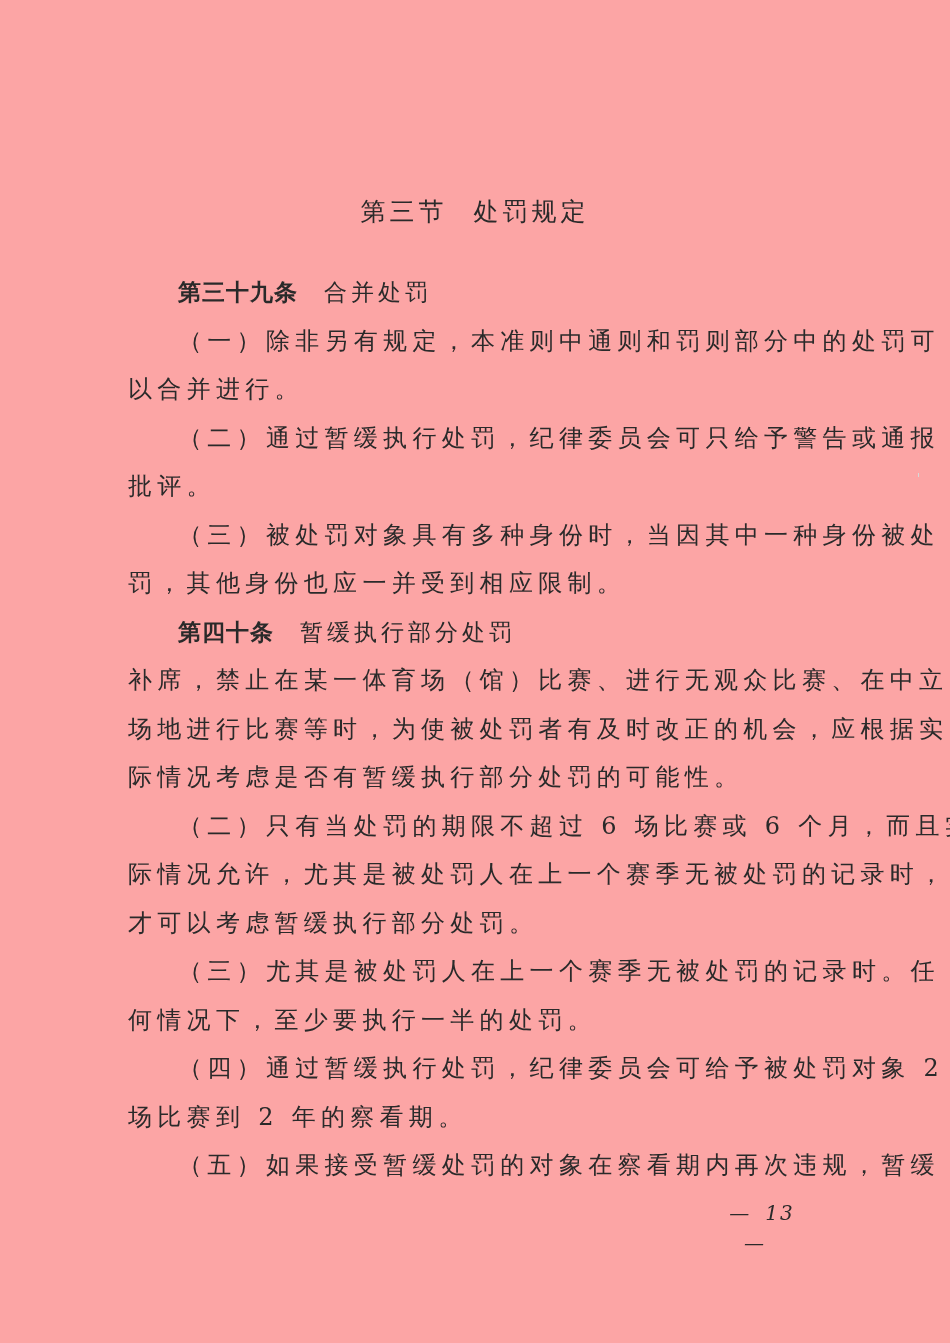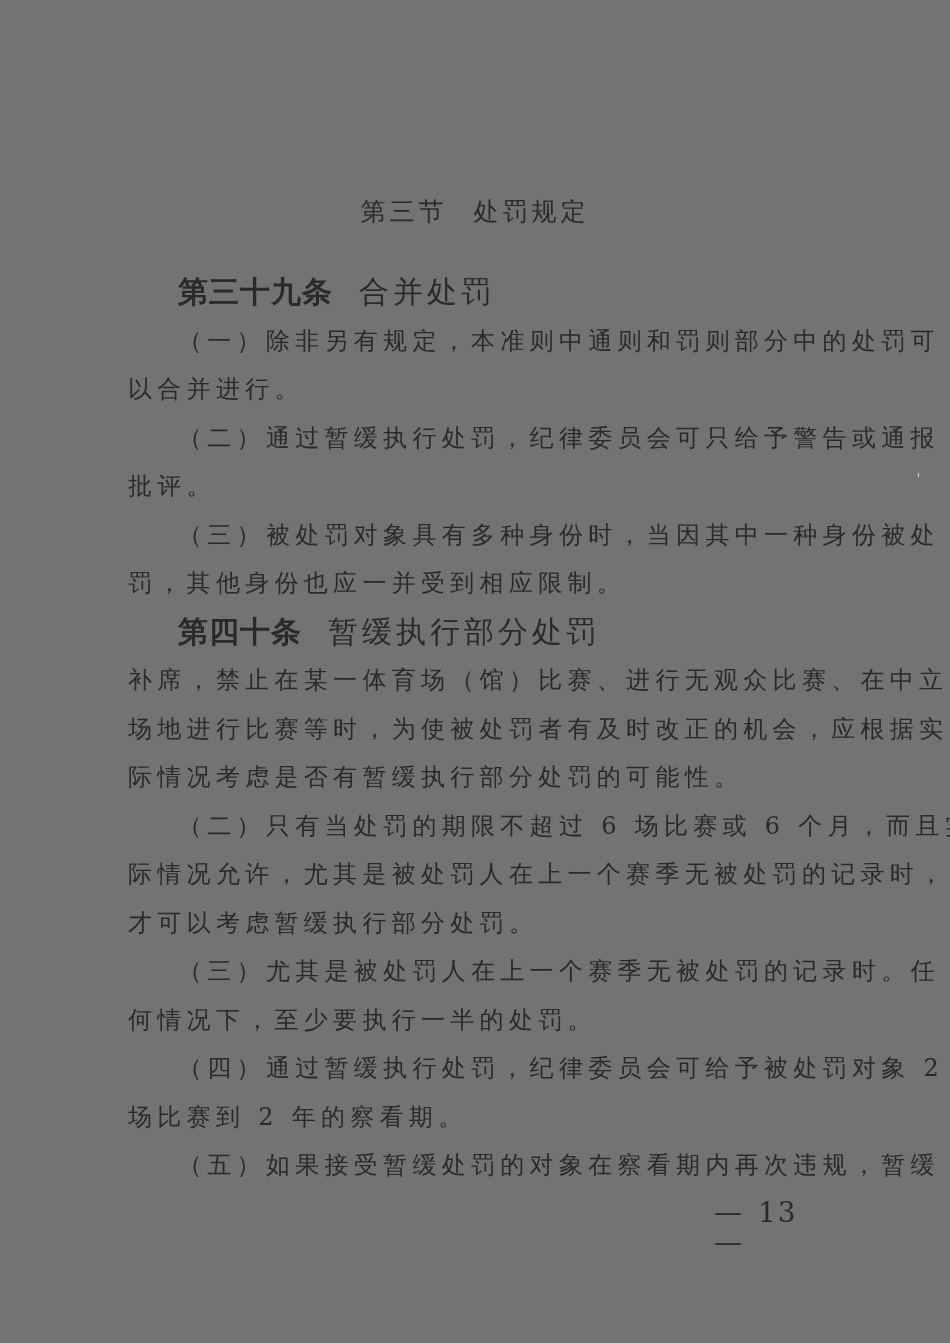--- a/index.html
+++ b/index.html
@@ -13,21 +13,21 @@
       position: relative;
       overflow: hidden;
       font-family: "DejaVu Serif", "Liberation Serif", serif;
       color: #2a2a2a;
     }
     .page {
       position: absolute;
       left: 0; top: 0;
       width: 950px;
       height: 1343px;
-      background: #737373;
+      background: #fca5a5;
     }
     .section-title {
       position: absolute;
       left: 0;
       width: 950px;
       top: 195px;
       text-align: center;
       font-size: 25px;
       letter-spacing: 4px;
       line-height: 34px;
@@ -45,37 +45,38 @@
       font-size: 24px;
       letter-spacing: 5.3px;
       white-space: nowrap;
       overflow: visible;
     }
     .indent { padding-left: 50px; }
     .article-head {
       font-family: "DejaVu Sans", "Liberation Sans", sans-serif;
       font-weight: bold;
       letter-spacing: 1px;
-      font-size: 30px;
+      font-size: 23px;
     }
     .article-head .subject {
       font-family: "DejaVu Serif", "Liberation Serif", serif;
       font-weight: normal;
       letter-spacing: 4px;
       margin-left: 26px;
     }
     .page-number {
       position: absolute;
       left: 700px;
       top: 1198px;
       width: 110px;
-      font-size: 28px;
+      font-size: 20px;
       line-height: 30px;
-      text-align: left;
+      text-align: center;
       letter-spacing: 2px;
+      font-style: italic;
     }
     .page-number .dash { display: inline-block; margin: 0 14px; }
     .margin-tick {
       position: absolute;
       left: 918px;
       top: 473px;
       width: 1px;
       height: 4px;
       background: #d8d8d8;
     }

